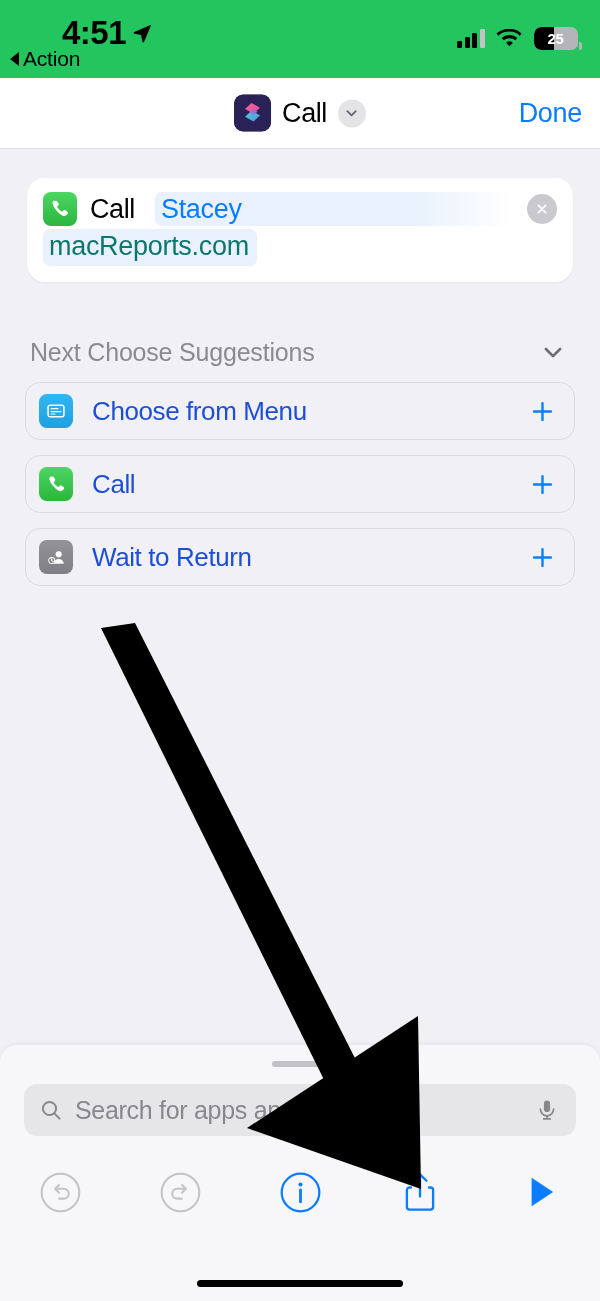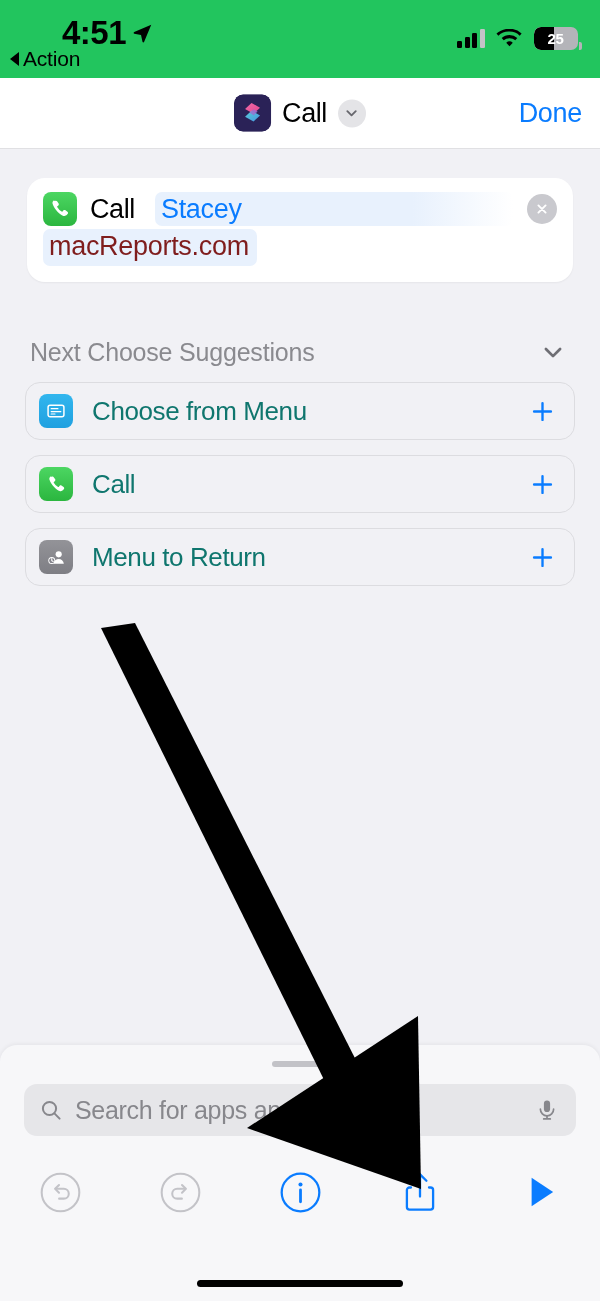--- a/index.html
+++ b/index.html
@@ -160,21 +160,21 @@
   .ac-clear {
     width:30px; height:30px; border-radius:50%;
     background:#c9c9ce;
     display:flex; align-items:center; justify-content:center;
     flex:none;
   }
   .ac-clear svg { display:block; }
   .ac-row2 { margin-top:3px; }
   .ac-token-domain {
     display:inline-block;
-    font-size:27px; color:#7f1d1d; font-weight:400;
+    font-size:27px; color:#0f766e; font-weight:400;
     background:#e8f1fd;
     border-radius:7px;
     padding:2px 8px 4px 6px;
     letter-spacing:-0.3px;
   }
 
   
   .sugg-head {
     position:absolute; left:30px; top:186px;
     width:540px;
@@ -204,21 +204,21 @@
     width:34px; height:34px; border-radius:8px;
     display:flex; align-items:center; justify-content:center;
     flex:none;
   }
   .sugg-icon svg { display:block; }
   .ic-blue { background:linear-gradient(180deg,#32b6ee 0%,#1fa0e0 100%); }
   .ic-green { background:linear-gradient(180deg,#4cd662 0%,#2bb63f 100%); }
   .ic-gray { background:linear-gradient(180deg,#939398 0%,#7e7e84 100%); }
   .sugg-label {
     margin-left:19px;
-    font-size:26px; color:#0f766e; font-weight:500;
+    font-size:26px; color:#1d4ed8; font-weight:500;
     letter-spacing:-0.4px;
     flex:1;
   }
   .sugg-plus {
     width:30px; height:30px; flex:none;
     display:flex; align-items:center; justify-content:center;
   }
   .sugg-plus svg { display:block; }
 
   
@@ -419,21 +419,21 @@
       <div class="sugg-row">
         <span class="sugg-icon ic-gray">
           <svg viewBox="0 0 24 24" width="21" height="21">
             <circle cx="14.5" cy="8.4" r="3.5" fill="#fff"></circle>
             <path d="M8.6 19.2c.5-3.3 3-5.4 5.9-5.4s5.4 2.1 5.9 5.4z" fill="#fff"></path>
             <circle cx="6.6" cy="15.4" r="4" fill="#fff"></circle>
             <circle cx="6.6" cy="15.4" r="2.9" fill="#82828a"></circle>
             <path d="M6.6 13.3v2.3l1.6 1" stroke="#fff" stroke-width="1.2" fill="none" stroke-linecap="round"></path>
           </svg>
         </span>
-        <span class="sugg-label">Menu to Return</span>
+        <span class="sugg-label">Wait to Return</span>
         <span class="sugg-plus">
           <svg viewBox="0 0 24 24" width="27" height="27">
             <path d="M12 4.5v15M4.5 12h15" stroke="#0a7cff" stroke-width="2.1" stroke-linecap="round"></path>
           </svg>
         </span>
       </div>
 
     </div>
   </div>
 

